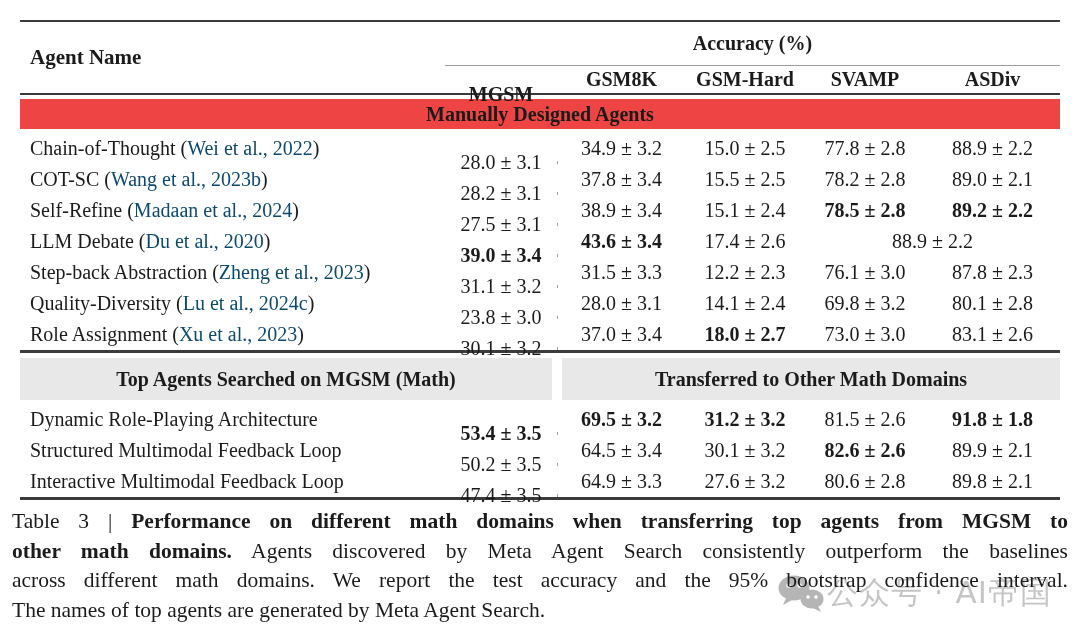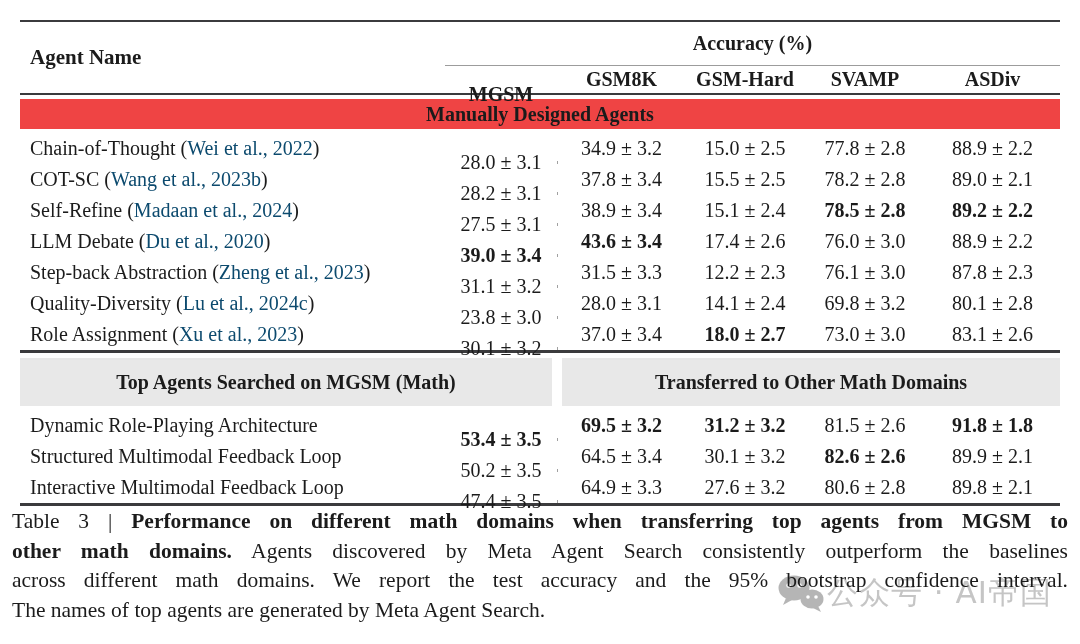--- a/index.html
+++ b/index.html
@@ -16,21 +16,21 @@
   .hacc { height:44px; display:flex; align-items:center; justify-content:center;
           font-weight:bold; border-bottom:1px solid #9c9c9c; }
   .hsubs { display:flex; height:27px; font-weight:bold; }
   .hsubs > div, .row .v { display:flex; align-items:center; justify-content:center; }
   .w1 { width:113px; } .w2 { width:127px; } .w3 { width:120px; }
   .w4 { width:120px; } .w5 { flex:1; }
   .divR { border-right:1px solid #a0a0a0;margin-top:28px; }
 
   .banner { height:30px; margin:4px 0; background:#ef4444; display:flex;
             align-items:center; justify-content:center; font-weight:bold; }
-  .banner2 { display:flex; height:48px; margin:5px 0 4px 0; }
+  .banner2 { display:flex; height:42px; margin:5px 0 4px 0; }
   .b2cell { background:#e8e8e8; display:flex; align-items:center;
             justify-content:center; font-weight:bold; }
   .b2l { width:532px; } .b2gap { width:10px; } .b2r { flex:1; }
 
   .row { display:flex; height:31px; }
   .cname { width:425px; display:flex; align-items:center; padding-left:10px;
            white-space:pre; }
   .cite { color:#0c4a6e; }
   .bold { font-weight:bold; }
   .midrule { height:0; border-top:3px solid #3b3b3d; }
@@ -91,21 +91,20 @@
     <div class="v w3">15.1 ± 2.4</div>
     <div class="v w4 bold">78.5 ± 2.8</div>
     <div class="v w5 bold">89.2 ± 2.2</div>
   </div>
 
   <div class="row">
     <div class="cname"><span>LLM Debate (</span><span class="cite">Du et al., 2020</span><span>)</span></div>
     <div class="v w1 divR bold">39.0 ± 3.4</div>
     <div class="v w2 bold">43.6 ± 3.4</div>
     <div class="v w3">17.4 ± 2.6</div>
-    <div class="v w4">76.0 ± 3.0</div>
     <div class="v w5">88.9 ± 2.2</div>
   </div>
 
   <div class="row">
     <div class="cname"><span>Step-back Abstraction (</span><span class="cite">Zheng et al., 2023</span><span>)</span></div>
     <div class="v w1 divR">31.1 ± 3.2</div>
     <div class="v w2">31.5 ± 3.3</div>
     <div class="v w3">12.2 ± 2.3</div>
     <div class="v w4">76.1 ± 3.0</div>
     <div class="v w5">87.8 ± 2.3</div>

